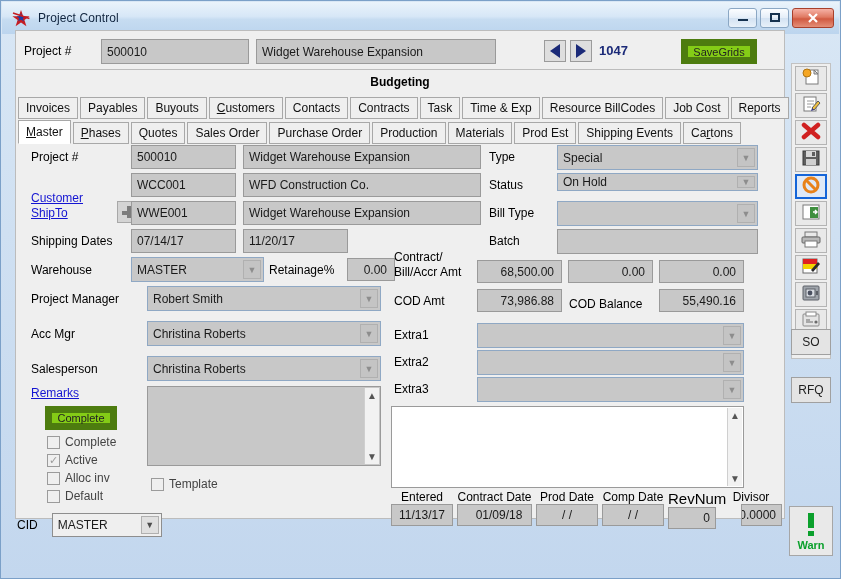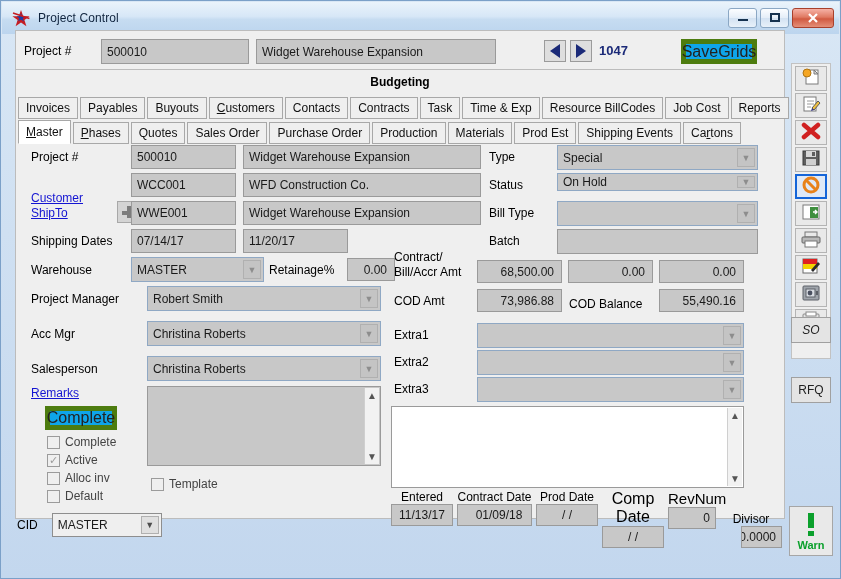--- a/index.html
+++ b/index.html
@@ -52,22 +52,22 @@
     font-size: 12px; color: #1a1a1a; padding: 2px 5px;
     display: flex; align-items: center; white-space: nowrap; position: relative;
   }
   .combo .arrow {
     position: absolute; right: 2px; top: 2px; bottom: 2px; width: 18px;
     background: #c4c4c4; border: 1px solid #b0b0b0;
     display: flex; align-items: center; justify-content: center;
     color: #8d8d8d; font-size: 9px;
   }
   .btn3d {
-    background: #0ea5e9; border: 5px solid #4d7c0f;
-    font-size: 16px; color: #222; display: flex; align-items: center; justify-content: center;
+    background: #84cc16; border: 7px solid #4d7c0f;
+    font-size: 11px; color: #222; display: flex; align-items: center; justify-content: center;
   }
   .navbtn {
     width: 22px; height: 22px; background: #dedede; border: 1px solid #9b9b9b;
     display: flex; align-items: center; justify-content: center;
   }
   .tri { width: 0; height: 0; border-top: 7px solid transparent; border-bottom: 7px solid transparent; }
   .tri.left { border-right: 10px solid #1b2a78; }
   .tri.right { border-left: 10px solid #1b2a78; }
   .recnum { font-size: 13px; font-weight: bold; color: #1b2a78; }
   
@@ -391,29 +391,29 @@
           </div>
           <div style="width: 75px;">
             <div style="font-size: 12px; text-align: center; color: rgb(0, 0, 0);">Contract Date</div>
             <div class="fld" style="height: 22px; justify-content: center; padding-left: 14px;">01/09/18</div>
           </div>
           <div style="width: 62px;">
             <div style="font-size: 12px; text-align: center; color: rgb(0, 0, 0);">Prod Date</div>
             <div class="fld" style="height: 22px; justify-content: center;">/  /</div>
           </div>
           <div style="width: 62px;">
-            <div style="font-size: 16px; text-align: center; color: rgb(0, 0, 0);">Comp Date</div>
+            <div style="font-size: 12px; text-align: center; color: rgb(0, 0, 0);">Comp Date</div>
             <div class="fld" style="height: 22px; justify-content: center;">/  /</div>
           </div>
           <div style="width: 48px;">
             <div style="font-size: 15px; text-align: center; color: rgb(0, 0, 0);">RevNum</div>
             <div class="fld" style="height: 22px; justify-content: flex-end;">0</div>
           </div>
           <div style="width: 62px;">
-            <div style="font-size: 12px; text-align: center; color: rgb(0, 0, 0); margin-top: 22px;">Divisor</div>
+            <div style="font-size: 12px; text-align: center; color: rgb(0, 0, 0);">Divisor</div>
             <div class="fld" style="height: 22px; justify-content: flex-end; margin-left: 21px;">0.0000</div>
           </div>
         </div>
     </div>
   </div>
 
   <div class="toolgroup" id="toolgroup1" style="top: 62px; height: 296px;">
       <div class="tbtn">
         <span><svg width="20" height="18">
             <rect x="5" y="2" width="12" height="14" fill="#fff" stroke="#7a7a7a"></rect>
@@ -480,21 +480,21 @@
       </div>
       <div class="tbtn">
         <span><svg width="22" height="18">
             <rect x="3" y="3" width="16" height="12" rx="1" fill="#e4e4e4" stroke="#8a8a8a"></rect>
             <rect x="6" y="1" width="10" height="4" fill="#fff" stroke="#8a8a8a"></rect>
             <path d="M6 9 h4 M6 11 h7" stroke="#6a6a6a" fill="none"></path>
             <circle cx="16" cy="11" r="1.6" fill="#6a6a6a"></circle>
           </svg></span>
       </div>
     </div>
-  <div class="sqbtn" style="top:316px;font-style:italic;">SO</div>
+  <div class="sqbtn" style="top:328px;">SO</div>
   <div class="sqbtn" style="top:376px;">RFQ</div>
 
   <div class="warnbtn">
     <svg width="12" height="26">
       <rect x="3" y="1" width="6" height="15" fill="#0ba02c"></rect>
       <rect x="3" y="19" width="6" height="5" fill="#0ba02c"></rect>
     </svg>
     <div style="font-size:11px;color:#0ba02c;font-weight:bold;margin-top:1px;">Warn</div>
   </div>
 

